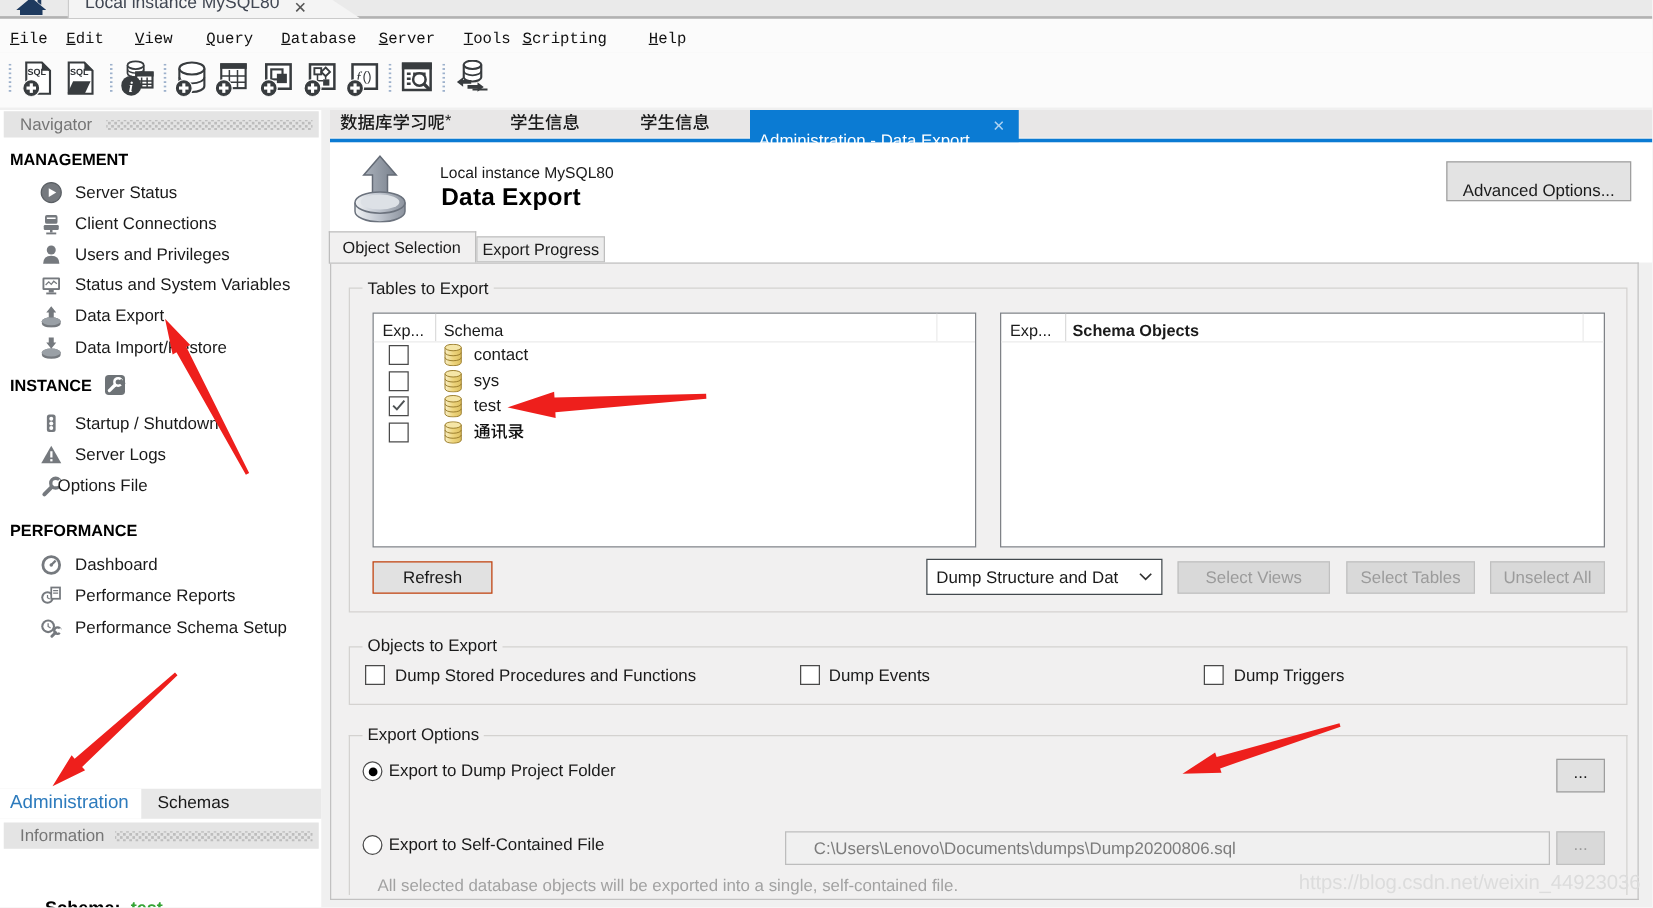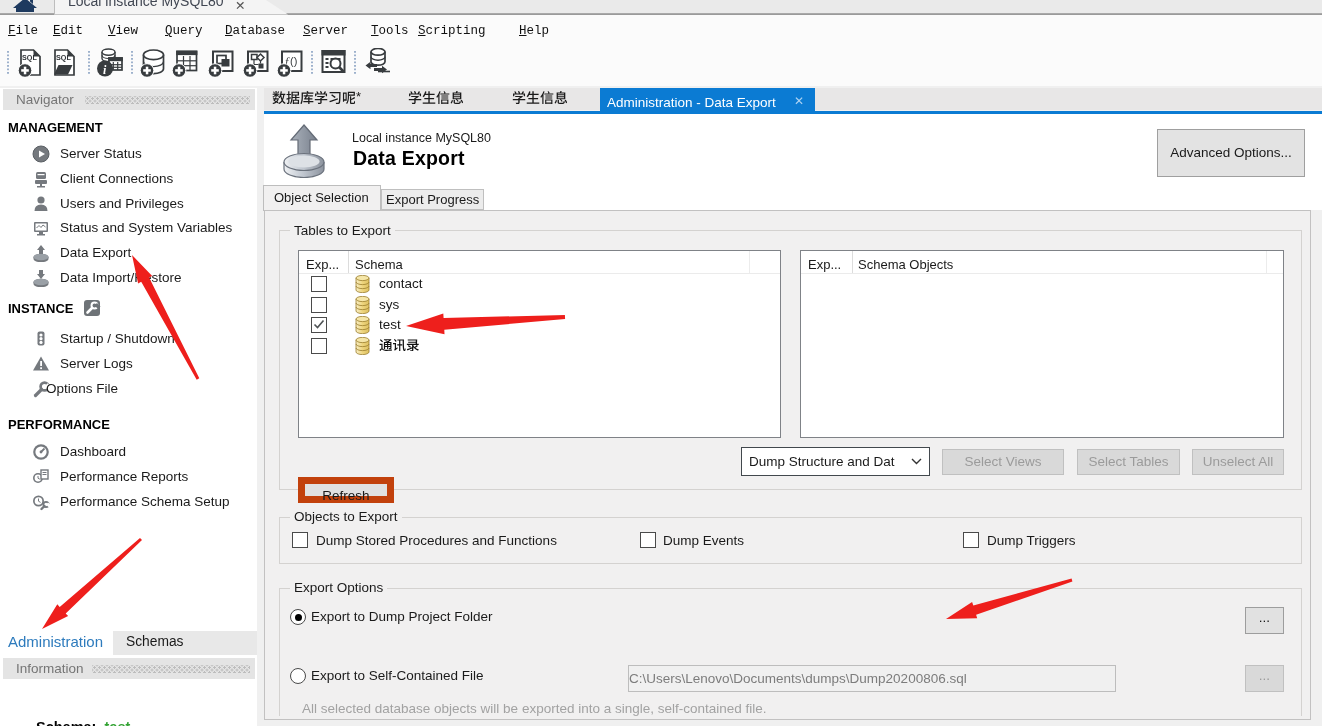--- a/index.html
+++ b/index.html
@@ -273,21 +273,21 @@
       </svg>
     </div>
   <div class="abs" style="left:512px;top:90.5px;width:60px;height:14px;">
       <svg width="55.3" height="13.2" viewBox="0 -855 3951 942" style="position:absolute;left:0;top:0">
         <g transform="scale(1,-1)">
           <path d="M449 346V278H58V191H449V28C449 14 444 10 424 9C404 8 333 8 262 10C277 -15 295 -55 301 -81C390 -81 450 -80 491 -66C533 -52 546 -26 546 26V191H947V278H546V309C634 349 723 405 785 462L725 510L705 505H230V422H597C552 393 499 365 449 346ZM417 822C446 779 475 722 489 681H290L329 700C313 739 271 794 235 835L155 799C184 764 216 718 235 681H74V473H164V597H839V473H932V681H776C806 719 839 764 867 807L771 838C748 791 710 728 676 681H526L581 703C568 745 534 807 501 853Z M1225 830C1189 689 1124 551 1043 463C1067 451 1110 423 1129 407C1164 450 1198 503 1228 563H1453V362H1165V271H1453V39H1053V-53H1951V39H1551V271H1865V362H1551V563H1902V655H1551V844H1453V655H1270C1290 704 1308 756 1323 808Z M2383 536V460H2877V536ZM2383 393V317H2877V393ZM2369 245V-83H2450V-48H2804V-80H2888V245ZM2450 29V168H2804V29ZM2540 814C2566 774 2594 720 2609 683H2311V605H2953V683H2624L2694 714C2680 750 2649 804 2621 845ZM2247 840C2198 693 2116 547 2028 451C2044 430 2070 381 2079 360C2108 393 2137 431 2164 473V-87H2251V625C2282 687 2309 751 2331 815Z M3279 545H3714V479H3279ZM3279 410H3714V343H3279ZM3279 679H3714V615H3279ZM3258 204V52C3258 -40 3291 -67 3418 -67C3444 -67 3604 -67 3631 -67C3735 -67 3764 -35 3776 99C3750 104 3710 117 3689 133C3684 34 3676 20 3625 20C3587 20 3454 20 3425 20C3364 20 3353 24 3353 53V204ZM3754 194C3799 129 3845 41 3862 -16L3951 23C3934 81 3884 166 3838 229ZM3138 212C3115 147 3077 61 3039 5L3126 -36C3161 22 3196 112 3221 177ZM3417 239C3466 192 3521 125 3544 80L3622 127C3598 168 3547 227 3500 270H3810V753H3521C3535 778 3552 808 3566 838L3453 855C3447 826 3433 786 3421 753H3188V270H3471Z" fill="#1b1b1b"></path>
         </g>
       </svg>
     </div>
   <div class="abs" style="left:600px;top:88px;width:215px;height:26px;background:#0b7bd3;"></div>
-  <div class="abs" style="left:607px;top:95px;color:#fff;font-size:13.5px;">Administration - Data Export</div>
+  <div class="abs" style="left:607px;top:105px;color:#fff;font-size:13.5px;">Administration - Data Export</div>
   <div class="abs" style="left:794px;top:93.5px;color:#aed3f2;font-size:12px;">✕</div>
 
   <div class="abs" style="left:264px;top:114px;width:1058px;height:96px;background:#ffffff;"></div>
   <svg class="abs" style="left:281px;top:124px" width="46" height="54" viewBox="0 0 46 54">
     <defs>
         <linearGradient id="cylg" x1="0" x2="1">
           <stop offset="0" stop-color="#f0f2f4"></stop>
           <stop offset="0.45" stop-color="#c3c9d2"></stop>
           <stop offset="1" stop-color="#8c939e"></stop>
         </linearGradient>
@@ -297,21 +297,21 @@
         </linearGradient>
       </defs>
     <path d="M23 1 L36 16 L29 16 L29 36 L17 36 L17 16 L10 16 Z" fill="url(#arrg)" stroke="#646b76" stroke-width="1.2"></path>
     <path d="M3 38 h40 v7 a20 8.5 0 0 1 -40 0 Z" fill="url(#cylg)"></path>
     <path d="M3 38 v7 a20 8.5 0 0 0 40 0 v-7" fill="none" stroke="#6b727d" stroke-width="1.2"></path>
     <ellipse cx="23" cy="38" rx="20" ry="8.5" fill="url(#cylg)" stroke="#6b727d" stroke-width="1.2"></ellipse>
     <ellipse cx="23" cy="37.6" rx="15.5" ry="6" fill="#dde1e6"></ellipse>
   </svg>
   <div class="abs" style="left:352px;top:131px;font-size:12.5px;color:#1a1a1a;">Local instance MySQL80</div>
   <div class="abs" style="left:353px;top:147px;font-size:19.5px;font-weight:bold;color:#000;letter-spacing:0.2px;">Data Export</div>
-  <div class="abs btn" style="left:1157px;top:129px;width:148px;height:48px;background:#e3e3e3;border:1px solid #9f9f9f;line-height:46px;text-align:center;">Advanced Options...</div>
+  <div class="abs btn" style="left:1157px;top:129px;width:148px;height:32px;background:#e3e3e3;border:1px solid #9f9f9f;line-height:46px;text-align:center;">Advanced Options...</div>
 
   <div class="abs" style="left:381px;top:189px;width:103px;height:21px;background:#ececec;border:1px solid #bfbfbf;"></div>
   <div class="abs" style="left:386px;top:191.5px;font-size:13px;">Export Progress</div>
   <div class="abs" style="left:263px;top:185px;width:118px;height:26px;background:#f1f0f0;border:1px solid #bdbdbd;border-bottom:none;"></div>
   <div class="abs" style="left:274px;top:190px;font-size:13px;">Object Selection</div>
 
   <div class="abs" style="left:264px;top:210px;width:1047px;height:510px;background:#f1f0f0;border:1px solid #c2c1c1;border-left:none;"></div>
   <div class="abs" style="left:264px;top:211px;width:1px;height:509px;background:#c2c1c1;"></div>
 
   <div class="abs group" style="left:279px;top:230px;width:1023px;height:260px;"></div>
@@ -384,26 +384,26 @@
     <div class="abs" style="left:379px;top:338.5px;width:40px;height:13px;">
       <svg width="39.9" height="12.3" viewBox="0 -824 2954 911" style="position:absolute;left:0;top:0">
         <g transform="scale(1,-1)">
           <path d="M57 750C116 698 193 625 229 579L298 643C260 688 180 758 121 806ZM264 466H38V378H173V113C130 94 81 53 33 3L91 -76C139 -12 187 47 221 47C243 47 276 14 317 -9C387 -51 469 -62 593 -62C701 -62 873 -57 946 -52C947 -27 961 15 971 39C868 27 709 19 596 19C485 19 398 25 332 65C302 84 282 100 264 111ZM366 810V736H759C725 710 685 684 646 664C598 685 548 705 505 720L445 668C499 647 562 620 618 593H362V75H451V234H596V79H681V234H831V164C831 152 828 148 815 147C804 147 765 147 724 148C735 127 745 96 749 72C813 72 856 73 885 86C914 99 922 120 922 162V593H789L790 594C772 604 750 616 726 627C797 668 868 719 920 769L863 815L844 810ZM831 523V449H681V523ZM451 381H596V305H451ZM451 449V523H596V449ZM831 381V305H681V381Z M1101 770C1149 722 1211 654 1239 611L1308 673C1279 715 1214 779 1165 824ZM1039 533V442H1170V117C1170 72 1141 40 1121 27C1137 9 1160 -31 1168 -54C1184 -31 1214 -4 1391 141C1381 159 1364 195 1356 221L1262 146V533ZM1357 793V704H1490V437H1350V348H1490V-69H1579V348H1721V437H1579V704H1754C1753 298 1753 -41 1862 -78C1919 -100 1960 -66 1973 95C1959 108 1934 142 1919 166C1916 89 1909 17 1901 19C1842 34 1843 404 1849 793Z M2126 308C2190 271 2270 215 2308 177L2375 242C2334 281 2252 332 2190 365ZM2129 792V704H2725L2722 629H2160V544H2717L2712 468H2064V385H2449V212C2306 155 2157 96 2061 62L2112 -22C2207 17 2331 70 2449 123V13C2449 -1 2444 -6 2428 -6C2412 -7 2356 -7 2302 -5C2314 -28 2329 -62 2334 -87C2411 -87 2463 -86 2499 -73C2535 -61 2546 -38 2546 11V205C2630 88 2747 1 2892 -46C2905 -20 2933 17 2954 37C2852 64 2763 111 2691 173C2753 212 2824 264 2883 314L2802 373C2759 328 2691 272 2632 231C2598 270 2569 313 2546 359V385H2941V468H2811C2821 571 2828 692 2830 791L2754 795L2737 792Z" fill="#111111"></path>
         </g>
       </svg>
     </div>
 
   <div class="abs" style="left:800px;top:250px;width:484px;height:188px;background:#fff;border:1px solid #7f8287;"></div>
   <div class="abs" style="left:808px;top:257px;font-size:13px;">Exp...</div>
-  <div class="abs" style="left:858px;top:257px;font-size:13px;">Schema Objects</div>
+  <div class="abs" style="left:858px;top:257px;font-size:13px;font-weight:bold;">Schema Objects</div>
   <div class="abs" style="left:852px;top:251px;width:1px;height:22px;background:#dcdcdc;"></div>
   <div class="abs" style="left:1266px;top:251px;width:1px;height:22px;background:#ececec;"></div>
   <div class="abs" style="left:801px;top:273px;width:482px;height:1px;background:#ebebeb;"></div>
 
-  <div class="abs btn" style="left:298px;top:449px;width:96px;height:26px;background:#e1e1e1;border:7px solid #c2410c;line-height:24px;text-align:center;margin-top:28px;">Refresh</div>
+  <div class="abs btn" style="left:298px;top:449px;width:96px;height:26px;background:#e1e1e1;border:1px solid #c2410c;line-height:24px;text-align:center;">Refresh</div>
   <div class="abs" style="left:741px;top:447px;width:189px;height:29px;background:#fff;border:1px solid #42484d;"></div>
   <div class="abs" style="left:749px;top:454px;font-size:13.5px;">Dump Structure and Dat</div>
   <svg class="abs" style="left:911px;top:458px;" width="11" height="7" viewBox="0 0 11 7">
       <path d="M1 1 L5.5 5.5 L10 1" stroke="#333" stroke-width="1.4" fill="none"></path>
     </svg>
   <div class="abs btnd" style="left:942px;top:449px;width:122px;height:26px;">Select Views</div>
   <div class="abs btnd" style="left:1077px;top:449px;width:103px;height:26px;">Select Tables</div>
   <div class="abs btnd" style="left:1192px;top:449px;width:92px;height:26px;">Unselect All</div>
 
   <div class="abs group" style="left:279px;top:517px;width:1023px;height:47px;"></div>
@@ -415,24 +415,25 @@
   <div class="abs cb" style="left:963px;top:532px;"></div>
   <div class="abs" style="left:987px;top:533px;font-size:13.5px;">Dump Triggers</div>
 
   <div class="abs group" style="left:279px;top:588px;width:1023px;height:128px;border-bottom:none;"></div>
   <div class="abs" style="left:290px;top:580px;background:#f1f0f0;padding:0 4px;font-size:13.5px;">Export Options</div>
   <div class="abs radio radio-on" style="left:290px;top:609px;"></div>
   <div class="abs" style="left:311px;top:609px;font-size:13.5px;">Export to Dump Project Folder</div>
   <div class="abs btn" style="left:1245px;top:607px;width:39px;height:27px;background:#e1e1e1;border:1px solid #9d9d9d;text-align:center;line-height:20px;">...</div>
   <div class="abs radio" style="left:290px;top:668px;"></div>
   <div class="abs" style="left:311px;top:668px;font-size:13.5px;">Export to Self-Contained File</div>
-  <div class="abs" style="left:628px;top:665px;width:488px;height:27px;background:#f0f0f0;border:1px solid #bdbdbd;font-size:13.5px;line-height:25px;padding-left:0;color:#7c7c7c;">C:\Users\Lenovo\Documents\dumps\Dump20200806.sql</div>
+  <div class="abs" style="left:628px;top:665px;width:612px;height:27px;background:#f0f0f0;border:1px solid #bdbdbd;font-size:13.5px;line-height:25px;padding-left:22px;color:#7c7c7c;">C:\Users\Lenovo\Documents\dumps\Dump20200806.sql</div>
   <div class="abs btnd" style="left:1245px;top:665px;width:39px;height:27px;line-height:20px;">...</div>
   <div class="abs" style="left:302px;top:701px;font-size:13.5px;color:#a2a2a2;">All selected database objects will be exported into a single, self-contained file.</div>
 
+  <div class="abs" style="left:1039px;top:697px;font-size:16.3px;color:#dcdcdc;letter-spacing:-0.1px;">https://blog.csdn.net/weixin_44923036</div>
 
   <svg class="abs" style="left:0;top:0;pointer-events:none;" width="1322" height="726" viewBox="0 0 1322 726">
       <path d="M199.3 378.3 L149.1 277.6 L152.2 276.0 L132.0 255.0 L138.1 283.5 L141.2 281.8 L196.7 379.7 Z" fill="#ee1f1c"></path>
       <path d="M140.0 537.9 L59.7 606.9 L57.3 604.2 L42.0 629.0 L68.1 616.1 L65.7 613.5 L142.0 540.1 Z" fill="#ee1f1c"></path>
       <path d="M564.9 315.0 L443.6 318.0 L443.3 313.4 L406.0 326.0 L444.5 334.3 L444.3 329.7 L565.1 319.0 Z" fill="#ee1f1c"></path>
       <path d="M1071.6 578.6 L973.3 605.6 L972.1 602.0 L946.0 619.0 L977.2 618.2 L976.1 614.7 L1072.4 581.4 Z" fill="#ee1f1c"></path>
     </svg>
 
 </div>
 

